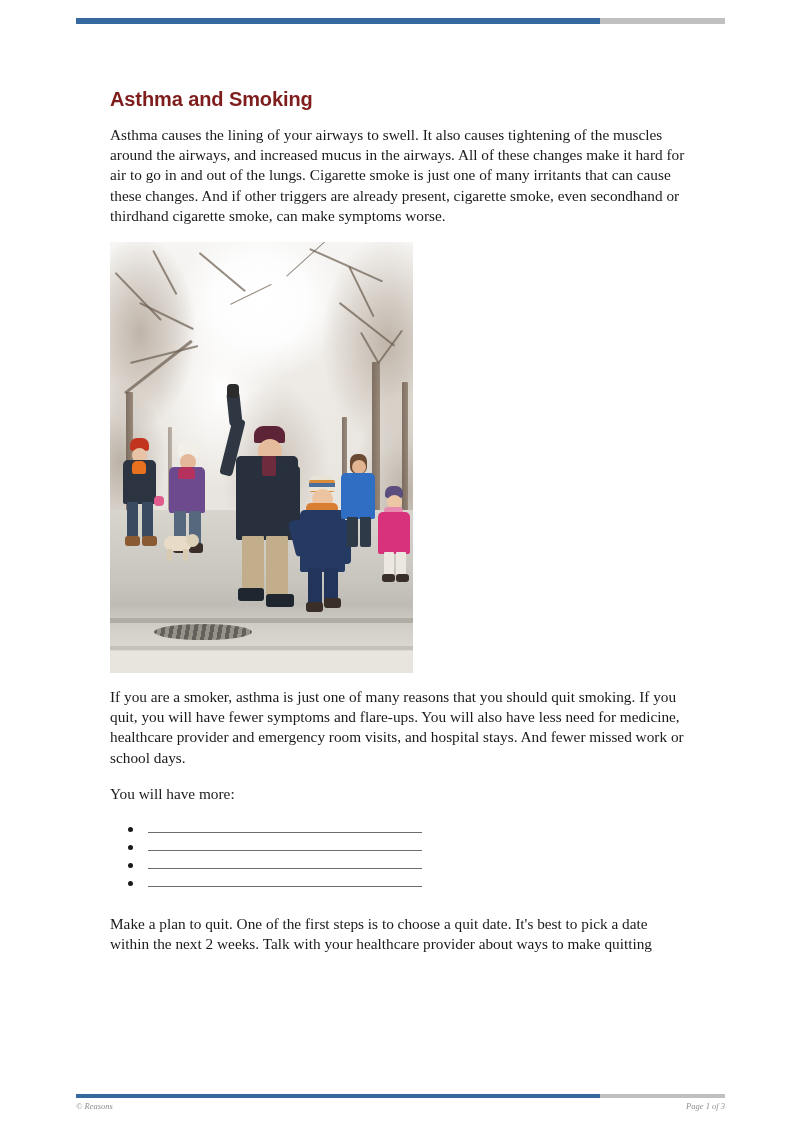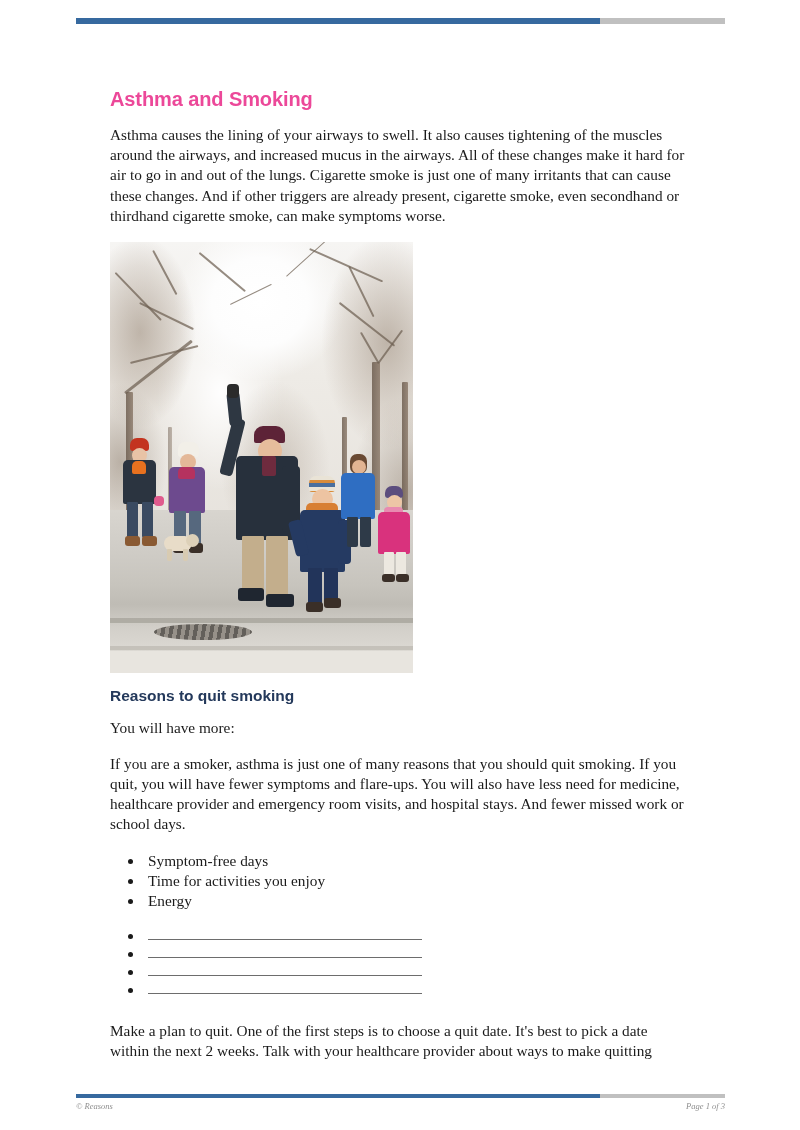--- a/index.html
+++ b/index.html
@@ -45,21 +45,21 @@
     position: absolute;
     left: 110px;
     top: 88px;
     width: 580px;
   }
 
   h1.doc-title {
     font-family: "Liberation Sans", "DejaVu Sans", sans-serif;
     font-size: 20px;
     font-weight: bold;
-    color: #ec4899;
+    color: #7f1d1d;
     margin: 0 0 14px 0;
     letter-spacing: -0.1px;
     line-height: 1.15;
   }
 
   h2.section-title {
     font-family: "Liberation Sans", "DejaVu Sans", sans-serif;
     font-size: 15.5px;
     font-weight: bold;
     color: #24395b;
@@ -355,31 +355,25 @@
         <div class="body" style="left:2px;  top:26px; width:32px; height:42px; background:#d9327d;"></div>
         <div class="legs" style="left:8px;  top:66px; width:10px; height:24px; background:#ece8e0;"></div>
         <div class="legs" style="left:20px; top:66px; width:10px; height:24px; background:#ece8e0;"></div>
         <div class="shoe" style="left:6px;  top:88px; width:13px; height:8px;"></div>
         <div class="shoe" style="left:20px; top:88px; width:13px; height:8px;"></div>
       </div>
 
     </div>
   </div>
 
-  <h2 class="section-title">Reasons to quit smoking</h2>
+
+  <p class="body-text">If you are a smoker, asthma is just one of many reasons that you should quit smoking. If you quit, you will have fewer symptoms and flare-ups. You will also have less need for medicine, healthcare provider and emergency room visits, and hospital stays. And fewer missed work or school days.</p>
 
   <p class="body-text">You will have more:</p>
 
-  <p class="body-text">If you are a smoker, asthma is just one of many reasons that you should quit smoking. If you quit, you will have fewer symptoms and flare-ups. You will also have less need for medicine, healthcare provider and emergency room visits, and hospital stays. And fewer missed work or school days.</p>
-
-  <ul class="bullet-list">
-    <li>Symptom-free days</li>
-    <li>Time for activities you enjoy</li>
-    <li>Energy</li>
-  </ul>
 
 
 
   <ul class="blank-list">
     <li>
         <span class="rule-line"></span>
       </li>
     <li>
         <span class="rule-line"></span>
       </li>

